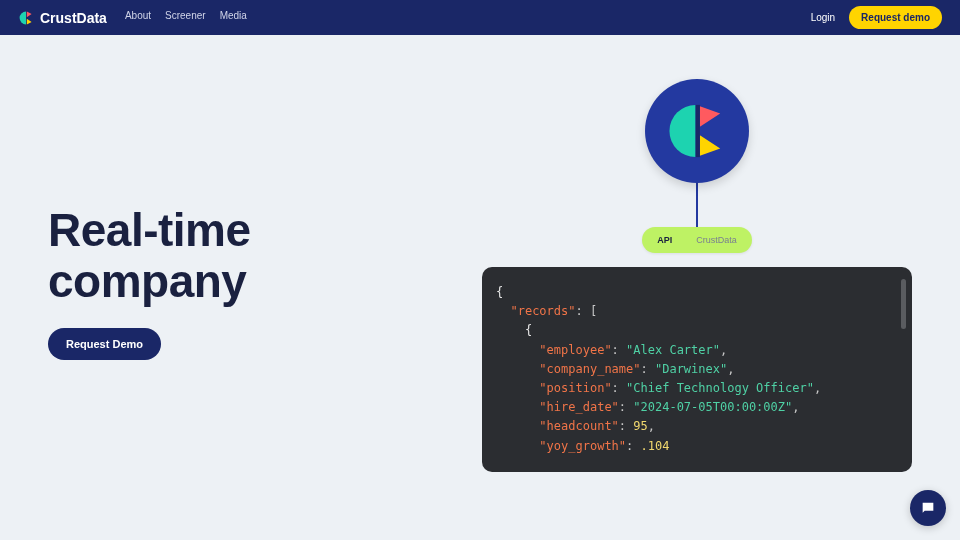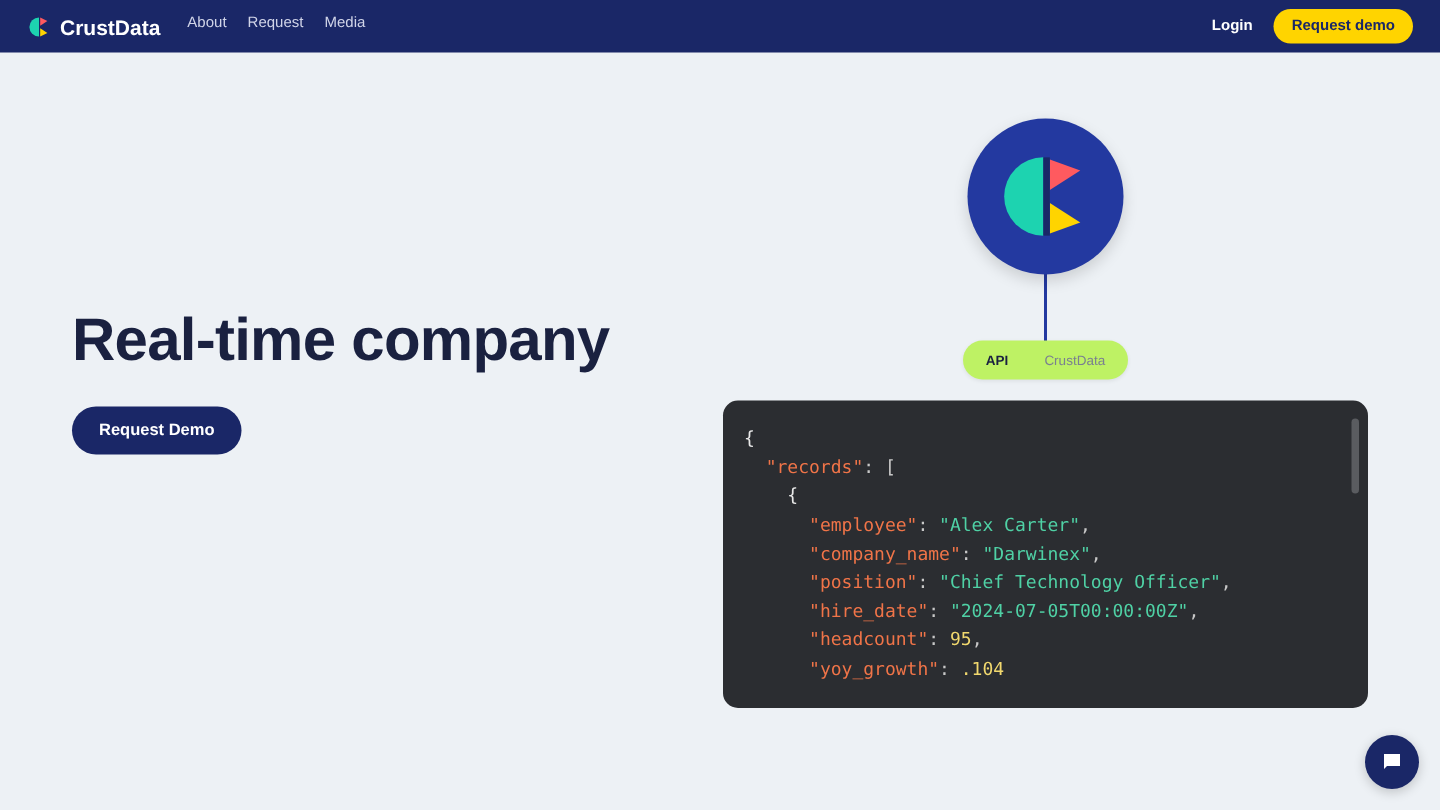--- a/index.html
+++ b/index.html
@@ -5,25 +5,25 @@
 * { margin: 0; padding: 0; box-sizing: border-box; }
 body { font-family: -apple-system, BlinkMacSystemFont, 'Segoe UI', sans-serif; background: #edf1f5; width: 960px; height: 540px; overflow: hidden; position: relative; }
 .header { background: #1a2767; height: 35px; display: flex; align-items: center; padding: 0 18px; justify-content: space-between; }
 .header-left { display: flex; align-items: flex-start; gap: 18px; }
 .logo { display: flex; align-items: center; gap: 6px; }
 .logo-icon { width: 16px; height: 16px; }
 .logo-text { color: #fff; font-weight: 700; font-size: 14px; }
 .nav-links { display: flex; gap: 14px; }
 .nav-link { color: #d0d4e8; font-size: 10px; text-decoration: none; }
 .header-right { display: flex; align-items: center; gap: 14px; }
-.login-link { color: #fff; font-size: 10px; font-weight: 700; }
+.login-link { color: #fff; font-size: 10px; font-weight: 400; }
 .demo-btn { background: #ffd400; color: #1a2767; font-size: 10px; font-weight: 600; padding: 6px 12px; border-radius: 12px; border: none; }
 .main { display: flex; padding: 40px 48px 0 48px; gap: 30px; }
 .left-col { flex: 1; padding-top: 130px; }
-.headline { font-size: 40px; font-weight: 700; color: #1a2140; line-height: 1.1; letter-spacing: -0.5px; }
+.headline { font-size: 46px; font-weight: 700; color: #1a2140; line-height: 1.1; letter-spacing: -0.5px; }
 .subtext { font-size: 12px; color: #5a6075; margin-top: 16px; max-width: 330px; line-height: 1.5; }
 .request-btn { background: #1a2767; color: #fff; font-size: 11px; font-weight: 600; padding: 10px 18px; border-radius: 18px; border: none; margin-top: 22px; }
 .right-col { flex: 1; display: flex; flex-direction: column; align-items: center; }
 .orb { width: 104px; height: 104px; background: #2339a0; border-radius: 50%; display: flex; align-items: center; justify-content: center; position: relative; margin-top: 4px; box-shadow: 0 4px 10px rgba(0,0,0,0.15); }
 .orb-inner { width: 58px; height: 58px; position: relative; }
 .connector { width: 2px; height: 48px; background: #2339a0; margin-top: -2px; }
 .tabs { display: flex; background: #bef264; border-radius: 14px; padding: 3px; box-shadow: 0 1px 3px rgba(0,0,0,0.08); margin-top: -2px; }
 .tab { font-size: 9px; padding: 5px 12px; border-radius: 12px; color: #7a8090; }
 .tab.active { color: #1a2140; font-weight: 600; }
 .code-window { background: #2b2d31; border-radius: 10px; width: 430px; margin-top: 14px; padding: 16px 14px 16px 14px; font-family: 'Menlo', 'Consolas', monospace; font-size: 12px; line-height: 1.6; color: #e8e8e8; position: relative; }
@@ -45,21 +45,21 @@
     <div class="logo">
       <svg class="logo-icon" viewBox="0 0 40 40">
         <path d="M20 4 A16 16 0 0 0 20 36 Z" fill="#1dd3b0"></path>
         <path d="M22 4 L22 18 L34 10 Z" fill="#ff5a5f"></path>
         <path d="M22 22 L22 36 L34 30 Z" fill="#ffd400"></path>
       </svg>
       <span class="logo-text">CrustData</span>
     </div>
     <div class="nav-links">
       <a class="nav-link">About</a>
-      <a class="nav-link">Request</a>
+      <a class="nav-link">Screener</a>
       <a class="nav-link">Media</a>
     </div>
   </div>
   <div class="header-right">
     <a class="login-link">Login</a>
     <button class="demo-btn">Request demo</button>
   </div>
 </div>
 
 <div class="main">

